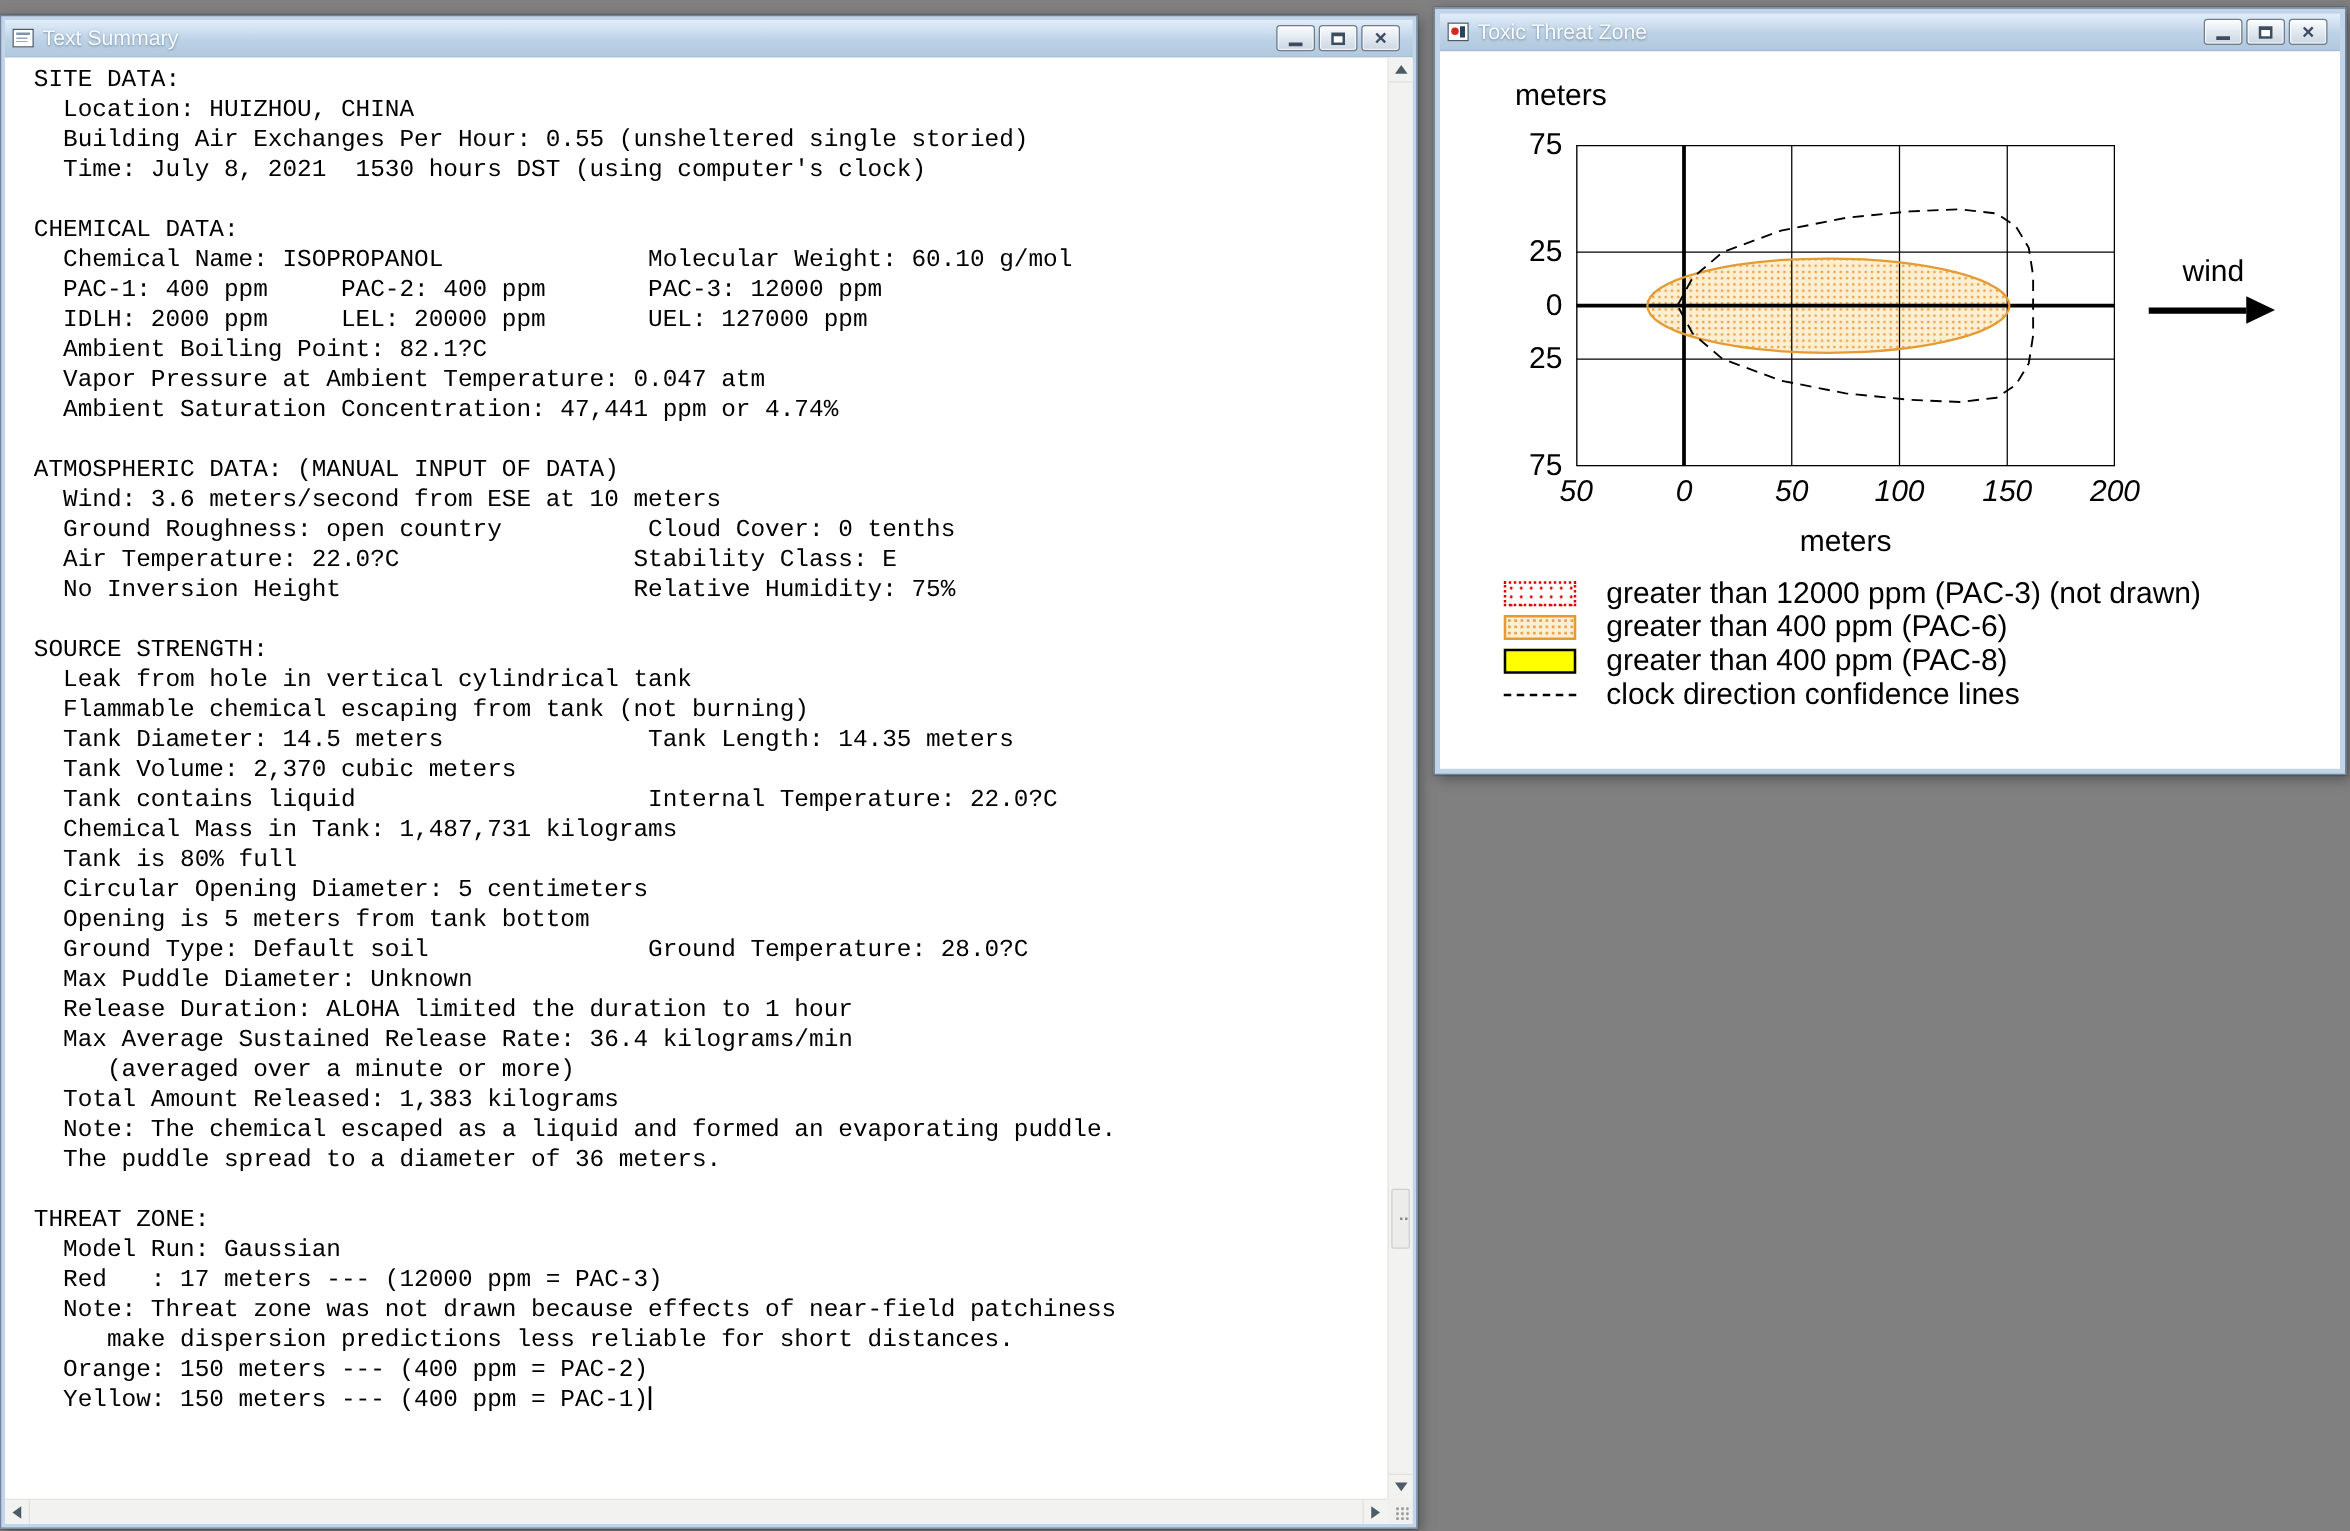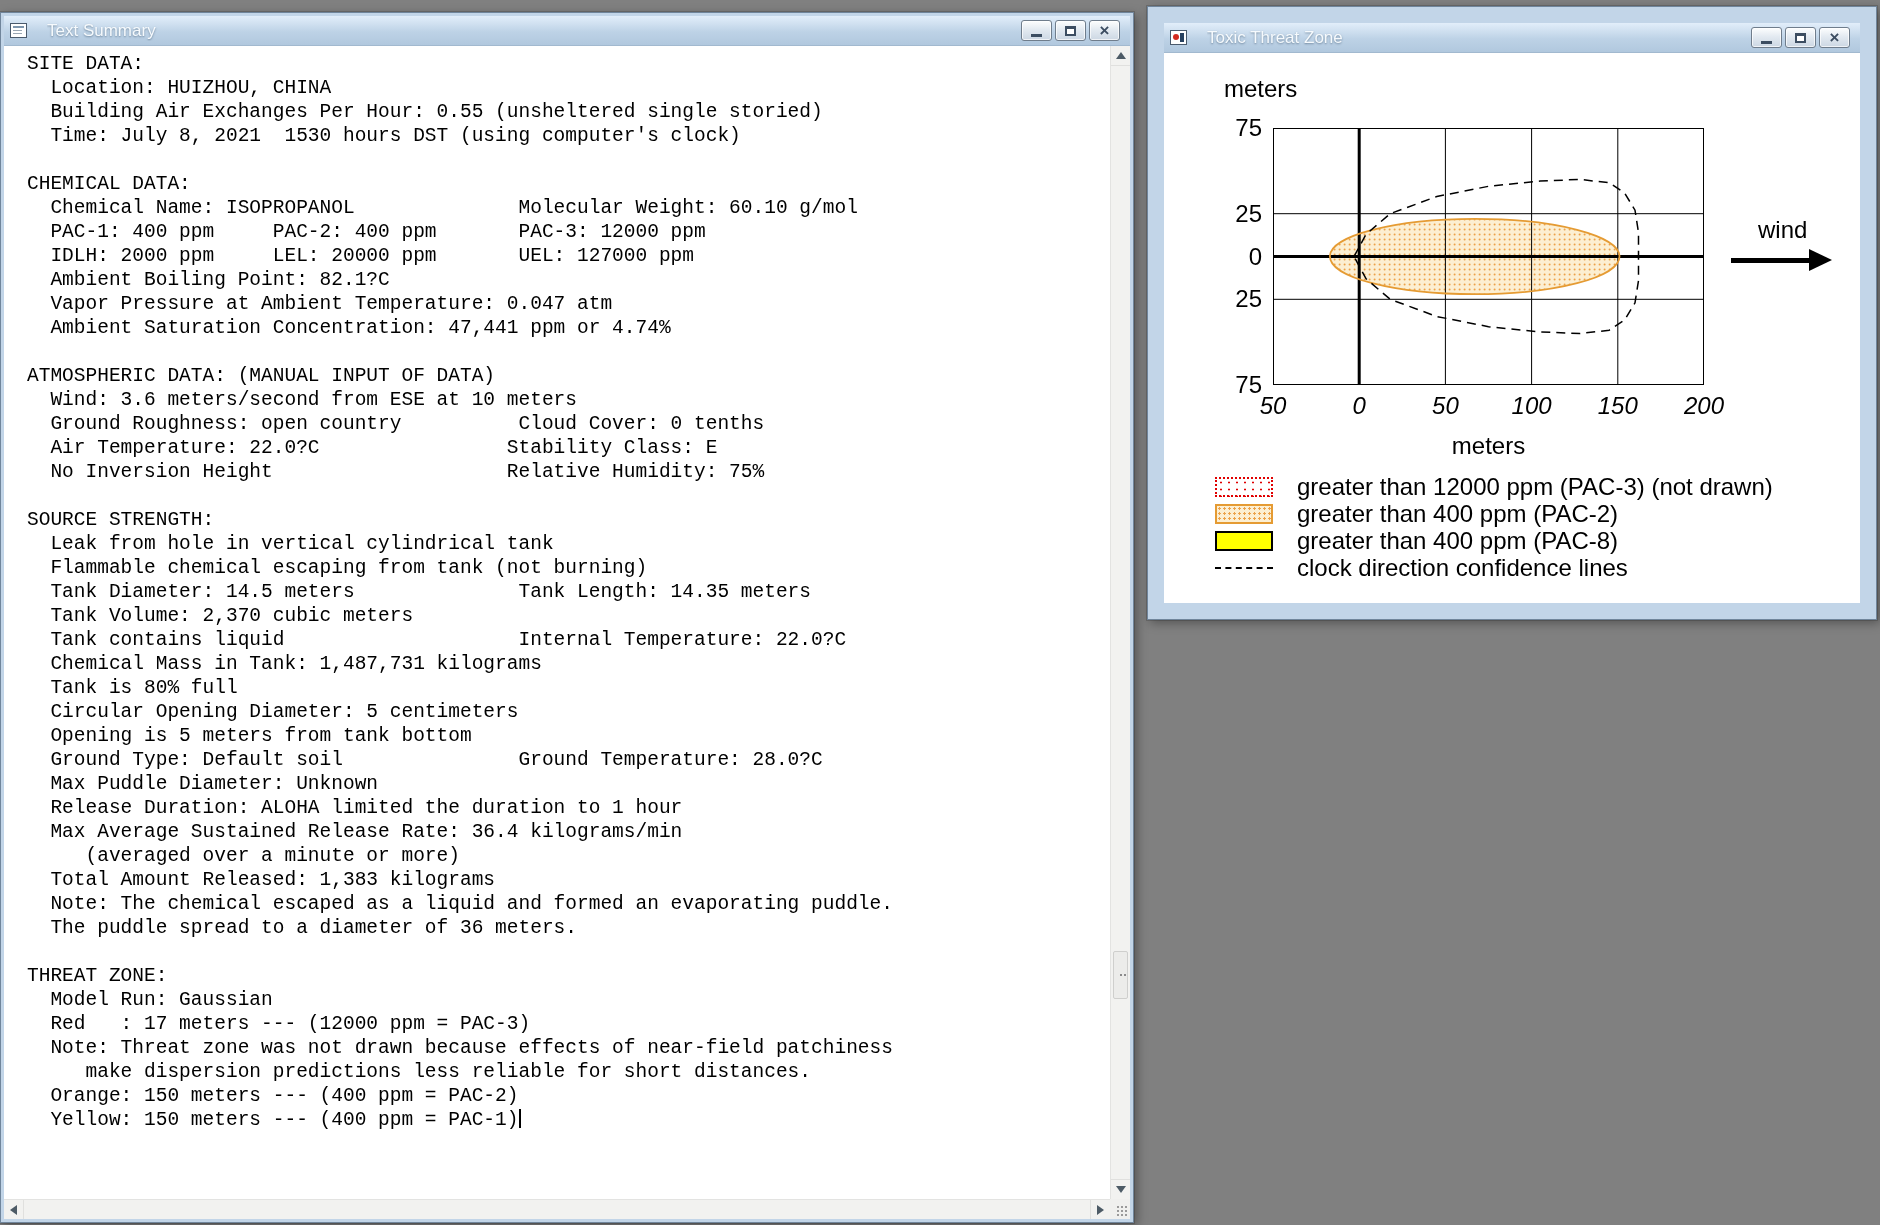--- a/index.html
+++ b/index.html
@@ -2,23 +2,23 @@
 <html><head>
 <meta charset="utf-8">
 <style>
   * { margin:0; padding:0; box-sizing:border-box; }
   html,body { width:1880px; height:1225px; overflow:hidden; }
   body { position:relative; background:#808080; font-family:"Liberation Sans", sans-serif; }
 
   
   .window { position:absolute; background:#c2d5e8; border:1px solid #70859b; box-shadow:0 0 0 1px rgba(0,0,0,.15), 3px 3px 10px rgba(0,0,0,.35); }
   #text-summary-window { left:0; top:12px; width:1134px; height:1211px; padding:3px; }
-  #toxic-window { left:1147px; top:6px; width:730px; height:614px; padding:16px; }
-
-  .titlebar { height:30px; display:flex; align-items:center; gap:20px; padding:0 4px 0 6px;
+  #toxic-window { left:1147px; top:6px; width:730px; height:614px; padding:4px; }
+
+  .titlebar { height:30px; display:flex; align-items:center; gap:7px; padding:0 4px 0 6px;
     background:linear-gradient(#e2eefa, #bdd2e6 55%, #b1c8de); border-bottom:1px solid #a2b9cf; }
   .title { flex:1; font-size:17px; color:#f6fafd; text-shadow:0 1px 2px rgba(70,95,120,.65); white-space:nowrap; overflow:hidden; }
   .winbtns { display:flex; gap:3px; padding-right:6px; }
   .winbtn { width:31px; height:21px; border:1px solid #6f7d8c; border-radius:3px; display:flex; align-items:center; justify-content:center;
     background:linear-gradient(#fdfefe, #e3eaf1 45%, #ccd7e3); box-shadow:inset 0 0 0 1px rgba(255,255,255,.7); }
   .glyph-min { width:11px; height:3px; background:#3c4d61; margin-top:9px; }
   .glyph-max { width:11px; height:10px; border:2px solid #3c4d61; border-top-width:3px; background:#fff; }
   .glyph-close { font-size:17px; font-weight:bold; color:#3c4d61; line-height:1; }
 
   .app-icon { width:17px; height:15px; position:relative; flex:0 0 auto; }
@@ -186,21 +186,21 @@
       <span class="shaft"></span>
       <span class="head"></span>
     </div>
     <div class="legend" id="legend">
         <div class="legend-row">
           <span class="swatch pac3"></span>
           <span class="legend-label">greater than 12000 ppm (PAC-3) (not drawn)</span>
         </div>
         <div class="legend-row">
           <span class="swatch pac2"></span>
-          <span class="legend-label">greater than 400 ppm (PAC-2)</span>
+          <span class="legend-label">greater than 400 ppm (PAC-6)</span>
         </div>
         <div class="legend-row">
           <span class="swatch pac1"></span>
           <span class="legend-label">greater than 400 ppm (PAC-8)</span>
         </div>
         <div class="legend-row">
           <span class="swatch dashed"></span>
           <span class="legend-label">clock direction confidence lines</span>
         </div>
       </div>

